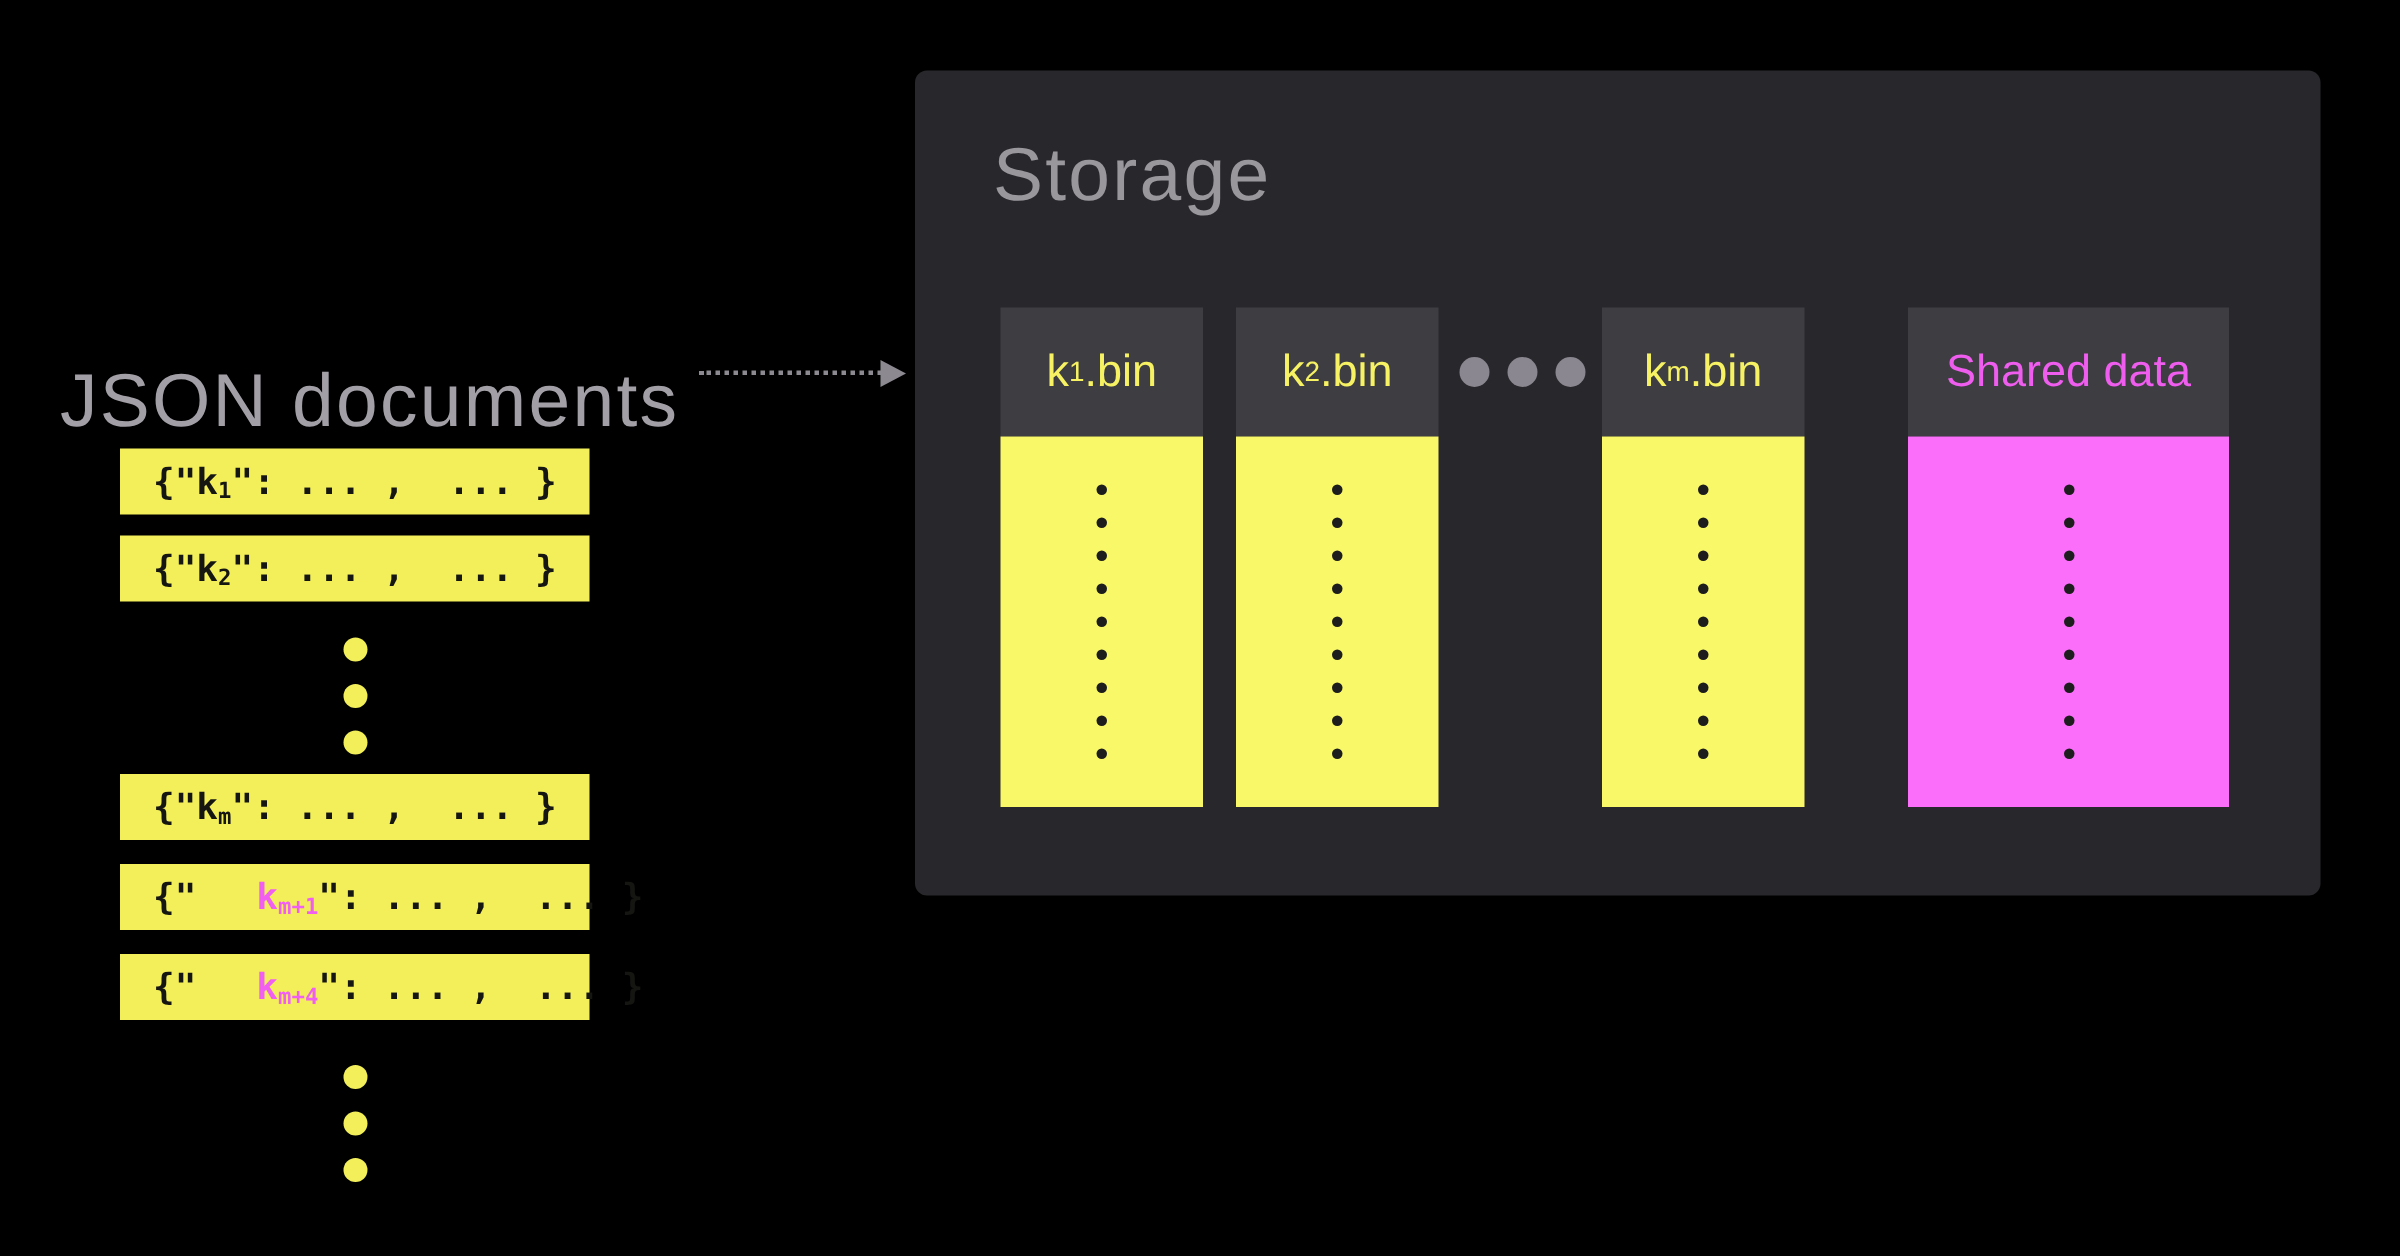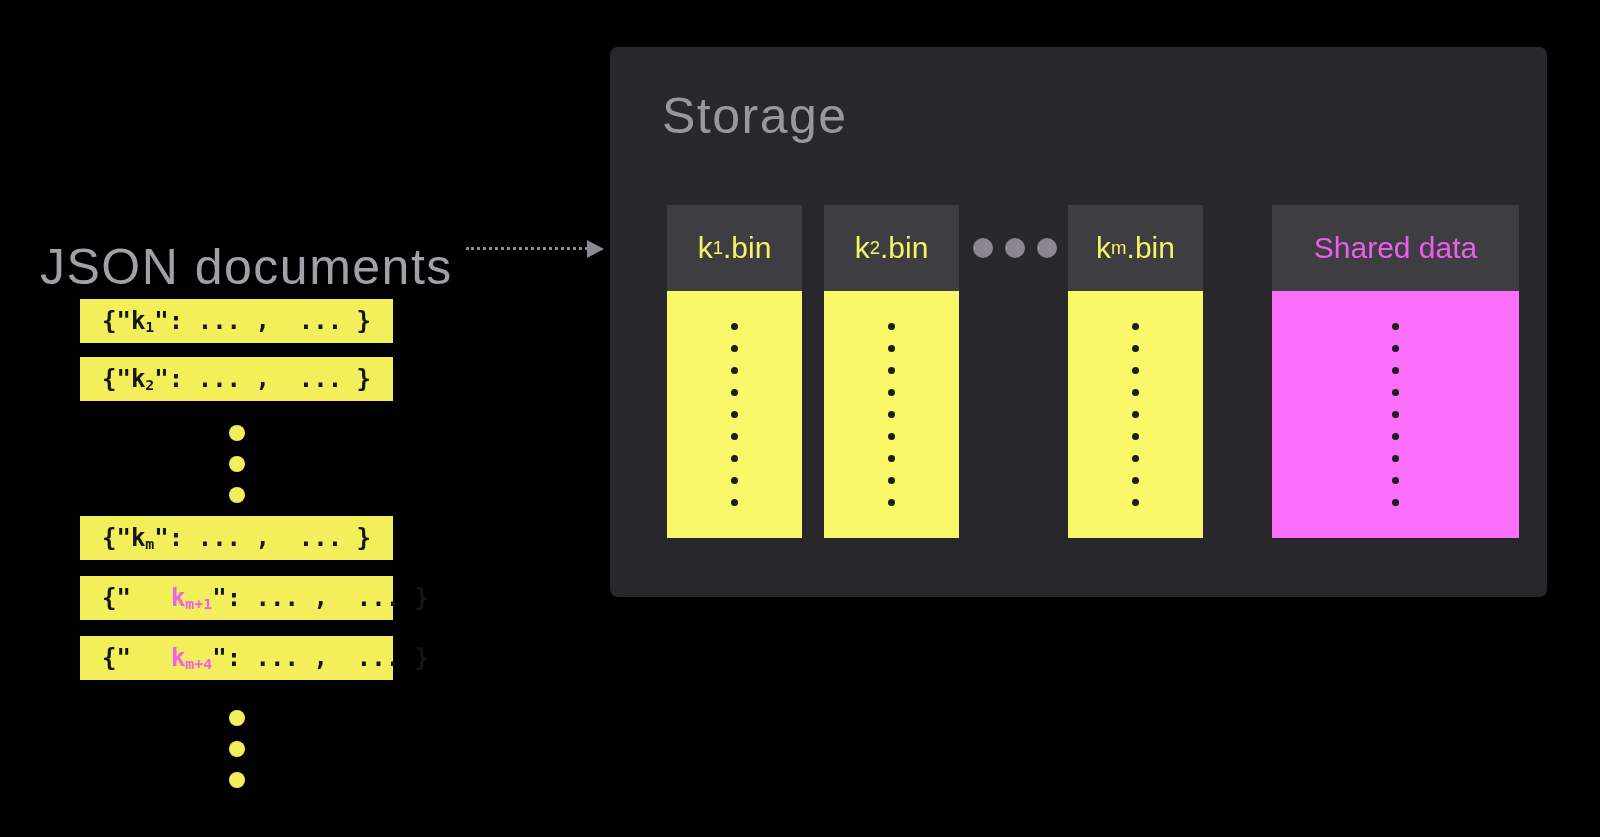--- a/index.html
+++ b/index.html
@@ -32,21 +32,21 @@
   .storage-title{position:absolute;left:52px;top:40px;font-size:50px;font-weight:300;
                  color:var(--grayText);letter-spacing:1.5px;}
 
   .column{position:absolute;top:158px;width:135px;}
   .col-header{height:86px;background:var(--headerBg);display:flex;align-items:center;
               justify-content:center;font-size:30px;color:var(--binYellow);white-space:nowrap;}
   .col-header sub{font-size:0.62em;line-height:0;vertical-align:-0.2em;}
   .col-body{height:247px;background:var(--columnYellow);display:flex;flex-direction:column;
             align-items:center;justify-content:center;gap:15px;}
   .col-body .dot{width:7px;height:7px;border-radius:50%;background:var(--dotDark);flex:0 0 auto;}
-  .column.shared{width:247px;}
+  .column.shared{width:214px;}
   .column.shared .col-header{color:var(--magentaText);}
   .column.shared .col-body{background:var(--magenta);}
 
   .storage-ellipsis{position:absolute;left:363px;top:191px;display:flex;gap:12px;}
   .storage-ellipsis .dot{width:20px;height:20px;border-radius:50%;background:var(--ellipsisGray);}
 </style>
 </head>
 <body>
 
 <div class="stage">

